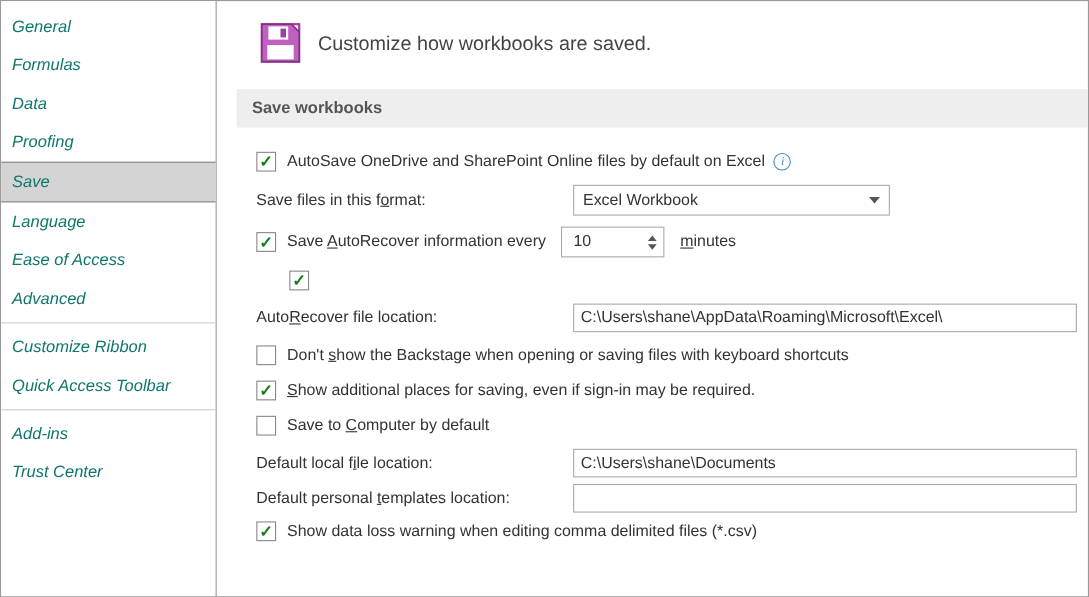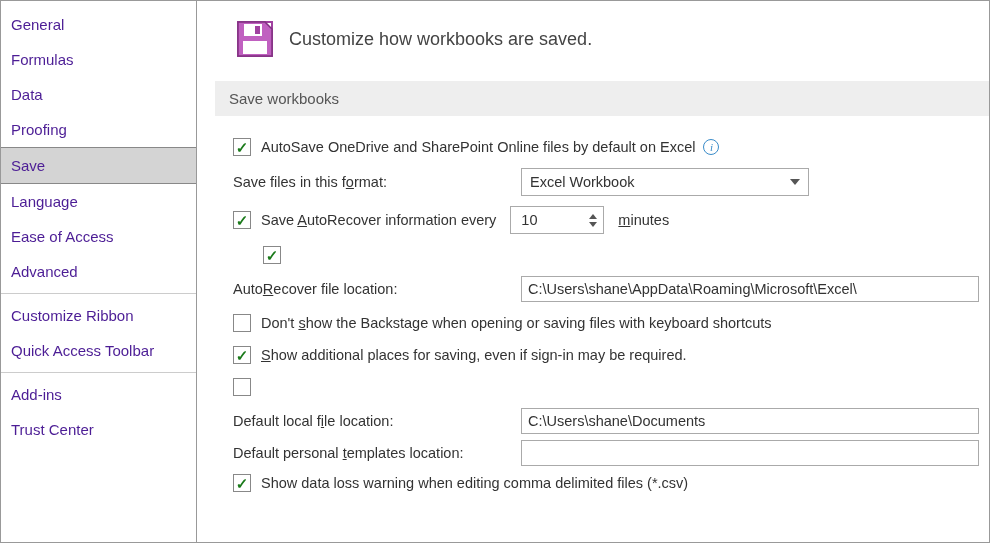--- a/index.html
+++ b/index.html
@@ -19,23 +19,24 @@
   }
   .sidebar {
     width: 196px;
     border-right: 1px solid #999;
     background: #fff;
     padding-top: 6px;
   }
   .sidebar-item {
     padding: 9px 10px 9px 10px;
     cursor: pointer;
-    color: #4c1d95;
+    color: #0f766e;
     border: 0px solid transparent;
     font-size: 15px;
+    font-style: italic;
   }
   .sidebar-item.selected {
     background: #d4d4d4;
     border-top: 1px solid #888;
     border-bottom: 1px solid #888;
   }
   .sidebar-sep {
     height: 1px;
     background: #ccc;
     margin: 4px 0;
@@ -53,21 +54,21 @@
     gap: 14px;
     padding: 18px 0 22px 20px;
   }
   .save-icon svg { display: block; }
   .header-text {
     font-size: 18px;
     color: #444;
   }
   .section-header {
     background: #eee;
-    font-weight: normal;
+    font-weight: bold;
     color: #555;
     font-size: 15px;
     padding: 9px 10px 9px 14px;
     border-top: 0;
   }
   .content {
     padding: 14px 10px 0 18px;
   }
   .row {
     display: flex;
@@ -262,20 +263,23 @@
 
       <div class="row">
         <span class="checkbox checked"></span>
         <span>
           <span></span><span class="u">S</span><span>how additional places for saving, even if sign-in may be required.</span>
         </span>
       </div>
 
       <div class="row">
         <span class="checkbox"></span>
+        <span>
+          <span>Save to </span><span class="u">C</span><span>omputer by default</span>
+        </span>
       </div>
 
       <div class="row row-tight">
         <span class="label-col">
           <span>Default local f</span><span class="u">i</span><span>le location:</span>
         </span>
         <div class="textfield">
           <span>C:\Users\shane\Documents</span>
         </div>
       </div>

